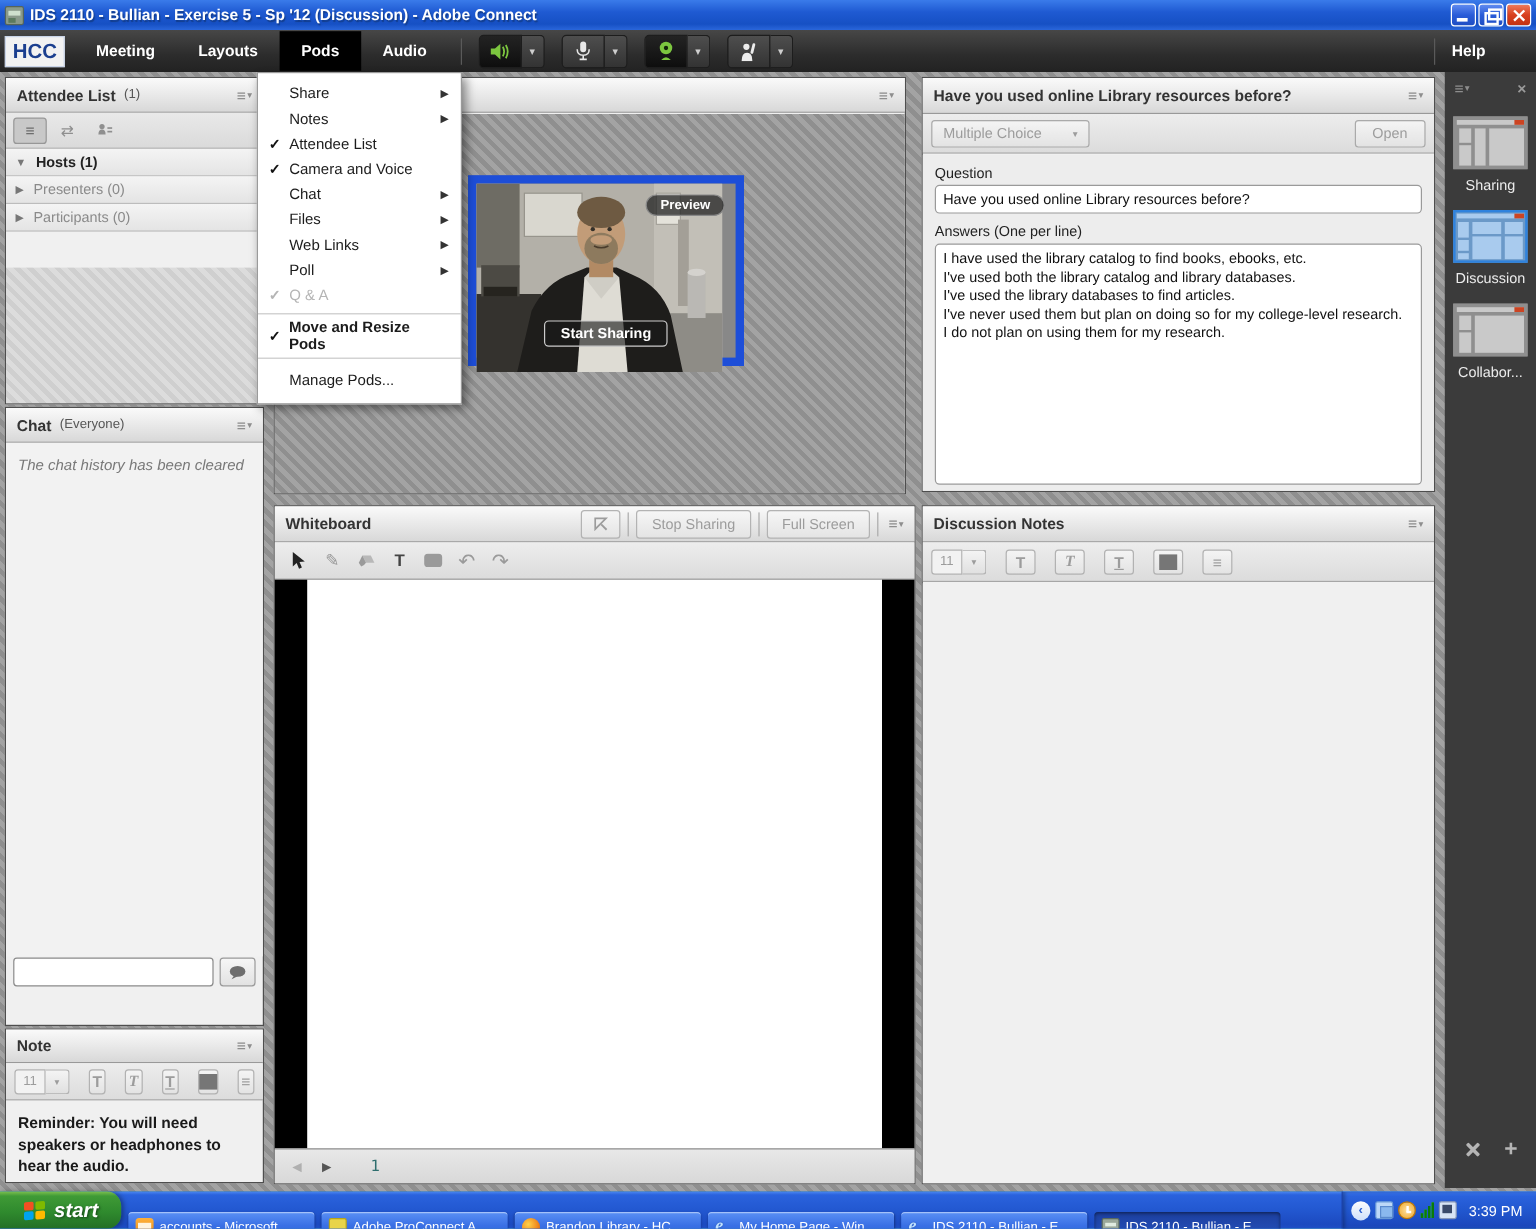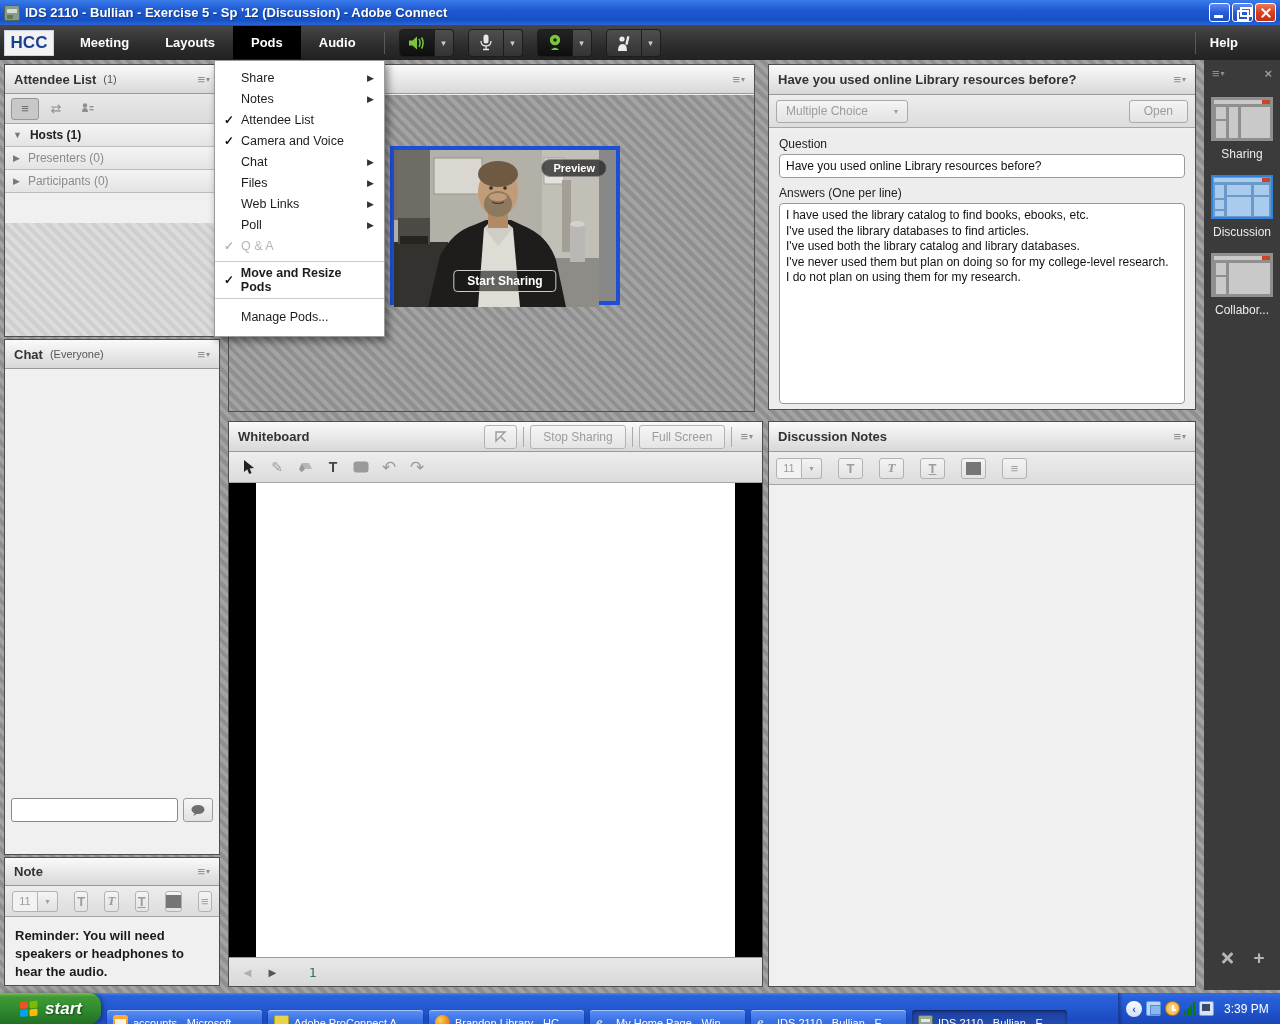--- a/index.html
+++ b/index.html
@@ -107,21 +107,21 @@
   .wb-sep { width:1px; height:20px; background:#aaa; margin:0 6px; }
   .wb-tool { width:26px; height:24px; display:flex; align-items:center; justify-content:center; color:#9a9a9a; font-size:14px; }
   .wb-canvas { position:absolute; left:0; top:61px; right:0; bottom:29px; background:#000; }
   .wb-page { position:absolute; left:27px; top:0; bottom:0; width:479px; background:#fff; }
   .wb-nav { position:absolute; left:0; bottom:0; right:0; height:29px; background:linear-gradient(#e8e8e8,#d8d8d8);
     border-top:1px solid #9a9a9a; display:flex; align-items:center; padding:0 12px; gap:12px; }
   .nav-ar { font-size:13px; } .nav-ar.dim { color:#b0b0b0; } .nav-ar.dark { color:#555; }
   .pageno { color:#2e6e6e; font-size:13px; margin-left:18px; font-family:"DejaVu Sans Mono",monospace; }
 
   
-  .video-wrap { position:absolute; left:161px; top:81px; width:230px; height:159px; border:4px solid #1d4ed8; background:#888; }
+  .video-wrap { position:absolute; left:161px; top:81px; width:230px; height:159px; border:7px solid #1d4ed8; background:#888; }
   .preview-badge { position:absolute; top:9px; right:9px; background:rgba(40,40,40,.78); border:1px solid #888; color:#fff;
     font-weight:bold; font-size:11px; padding:2px 11px; border-radius:10px; }
   .startshare { position:absolute; bottom:9px; left:50%; transform:translateX(-50%); background:rgba(25,25,25,.62);
     border:1px solid #ccc; color:#fff; font-weight:bold; font-size:12px; padding:3px 13px; border-radius:4px; white-space:nowrap; }
 
   
   .podsmenu { position:absolute; left:214px; top:60px; width:171px; background:#fff; border:1px solid #9a9a9a;
     box-shadow:3px 4px 8px rgba(0,0,0,.45); z-index:50; padding:6px 0; }
   .pm-item { height:21px; display:flex; align-items:center; font-size:12.5px; color:#1c1c1c; padding:0 10px 0 9px; }
   .pm-check { width:17px; font-size:12px; color:#111; font-weight:bold; }
@@ -322,20 +322,23 @@
   </div>
 
   <div class="pod" style="left:4px;top:339px;width:216px;height:516px;">
     <div class="pod-header">
       <span class="pod-title">Chat</span>
       <span class="pod-sub">(Everyone)</span>
       <span class="opts">
           <span class="bars">≡</span>
           <span class="dd">▾</span>
         </span>
+    </div>
+    <div class="chat-body">
+      <div class="chat-msg">The chat history has been cleared</div>
     </div>
     <div class="chat-inputrow">
       <input class="chat-input" value="" style="">
       <div class="sendbtn">
         <span>
             <svg width="16" height="13" viewBox="0 0 16 13">
               <ellipse cx="8" cy="5.5" rx="6.5" ry="4.5" fill="#6e6e6e"></ellipse>
               <path d="M5,9 l-2,3 l5,-2.4 z" fill="#6e6e6e"></path>
             </svg>
           </span>
@@ -475,22 +478,22 @@
         <span style="font-size:8px;">▾</span>
       </div>
       <div class="openbtn">Open</div>
     </div>
     <div style="position:absolute;left:0;top:64px;right:0;bottom:0;background:#ededed;">
       <div class="lbl">Question</div>
       <input class="txtfield" value="Have you used online Library resources before?" style="">
       <div class="lbl">Answers (One per line)</div>
       <div class="answersbox">
         <div>I have used the library catalog to find books, ebooks, etc.</div>
+        <div>I've used both the library catalog and library databases.</div>
         <div>I've used the library databases to find articles.</div>
-        <div>I've used both the library catalog and library databases.</div>
         <div>I've never used them but plan on doing so for my college-level research.</div>
         <div>I do not plan on using them for my research.</div>
       </div>
     </div>
   </div>
 
   <div class="pod" style="left:768px;top:421px;width:428px;height:566px;">
     <div class="pod-header" style="height:30px;">
       <span class="pod-title">Discussion Notes</span>
       <span class="opts">

